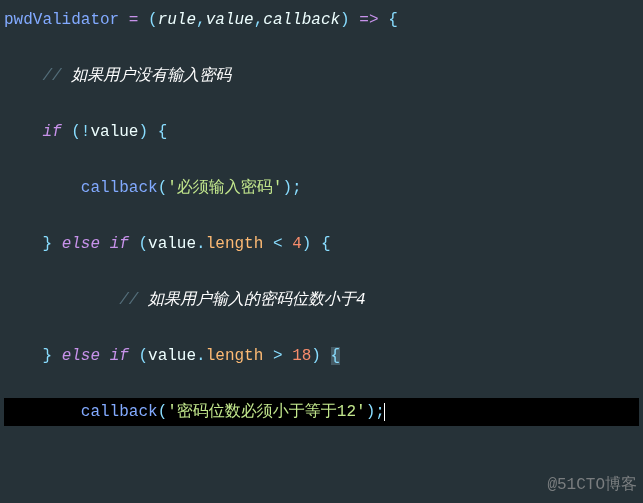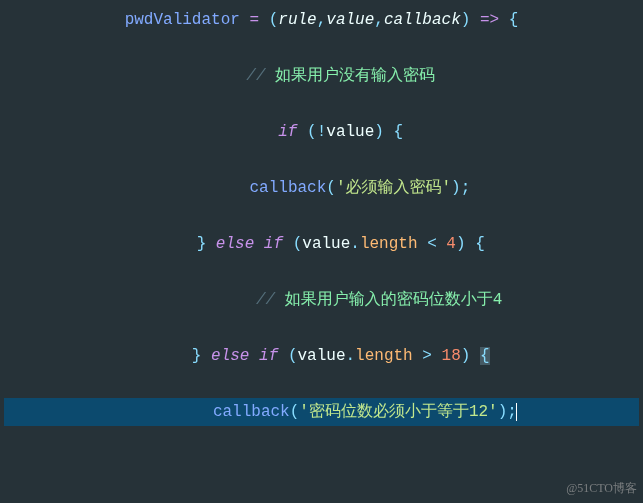--- a/index.html
+++ b/index.html
@@ -14,51 +14,51 @@
     height: 503px;
     overflow: hidden;
     position: relative;
   }
   pre {
     margin: 0;
     padding: 6px 4px;
     font-family: inherit;
     white-space: pre;
   }
-  .line { display: block; text-align: center; }
-  .hl { background: #0c4a6e; position: relative; padding-left: 10px; }
+  .line { display: block; }
+  .hl { background: #000000; position: relative; }
   .cursor {
     display: inline-block;
     width: 1px;
     height: 18px;
     background: #fff;
     vertical-align: middle;
     margin-left: -1px;
   }
   .sel-open { background: #455a64; }
   
   .fn { color: #82aaff; }
   .op { color: #c792ea; font-style: italic; }
   .param { color: #eeffff; font-style: italic; }
   .kw { color: #c792ea; font-style: italic; }
   .punc { color: #89ddff; }
   .comment { color: #546e7a; font-style: italic; }
-  .comment-zh { color: #86efac; }
+  .comment-zh { color: #ffffff; font-style: italic; }
   .str { color: #c3e88d; }
   .num { color: #f78c6c; }
   .prop { color: #fdba74; }
   .var { color: #eeffff; }
   .watermark {
     position: absolute;
     right: 6px;
     bottom: 4px;
     color: #9e9e9e;
-    font-size: 12px;
+    font-size: 16px;
     opacity: 0.7;
-    font-family: Liberation Serif, serif;
+    font-family: Liberation Mono, monospace;
   }
 </style>
 </head>
 <body>
 
 <pre><span class="line"><span class="fn">pwdValidator</span> <span class="op">=</span> <span class="punc">(</span><span class="param">rule</span><span class="punc">,</span><span class="param">value</span><span class="punc">,</span><span class="param">callback</span><span class="punc">)</span> <span class="kw">=&gt;</span> <span class="punc">{</span></span>
 <span class="line">    <span class="comment">// </span><span class="comment-zh">如果用户没有输入密码</span></span>
 <span class="line">    <span class="kw">if</span> <span class="punc">(</span><span class="punc">!</span><span class="var">value</span><span class="punc">)</span> <span class="punc">{</span></span>
 <span class="line">        <span class="fn">callback</span><span class="punc">(</span><span class="str">'必须输入密码'</span><span class="punc">)</span><span class="punc">;</span></span>
 <span class="line">    <span class="punc">}</span> <span class="kw">else</span> <span class="kw">if</span> <span class="punc">(</span><span class="var">value</span><span class="punc">.</span><span class="prop">length</span> <span class="punc">&lt;</span> <span class="num">4</span><span class="punc">)</span> <span class="punc">{</span></span>

